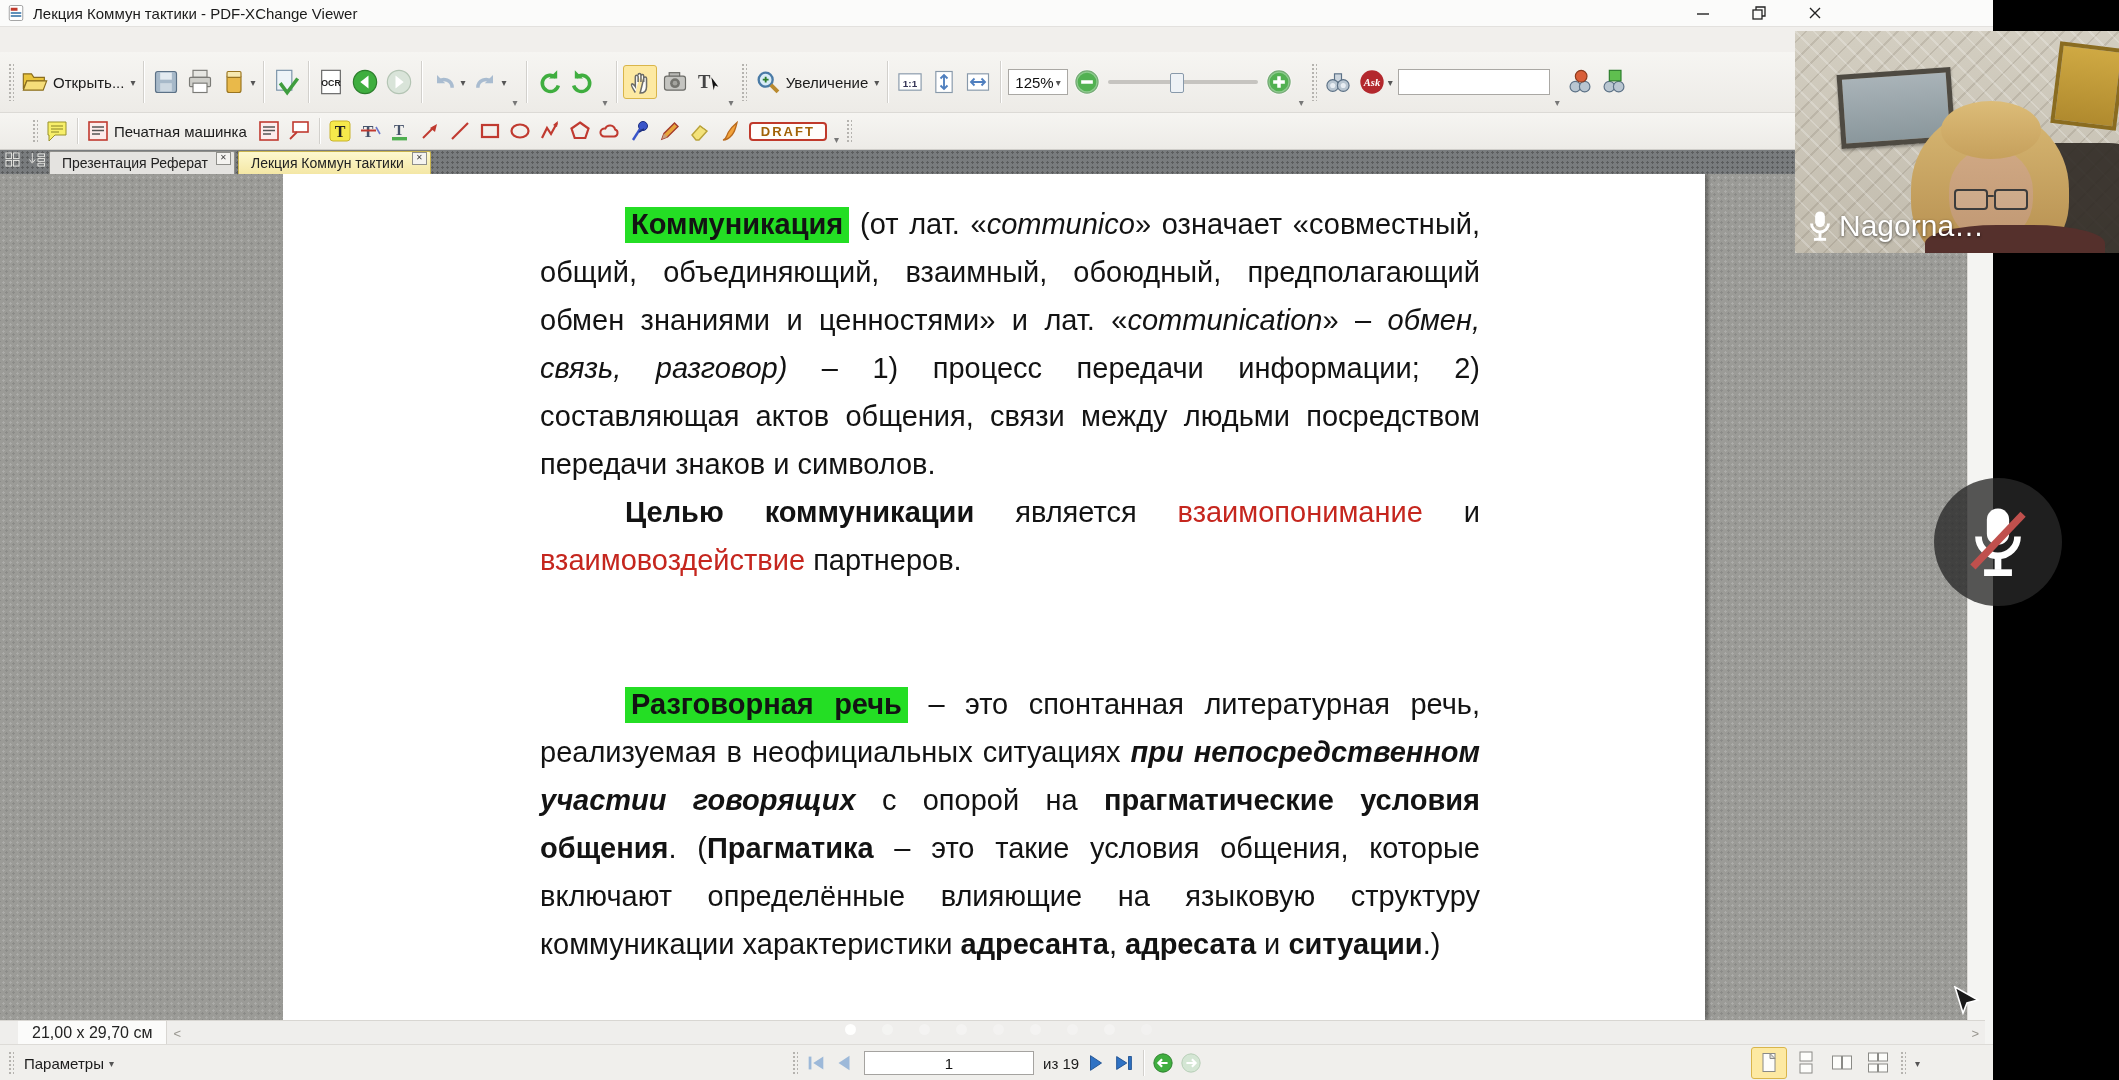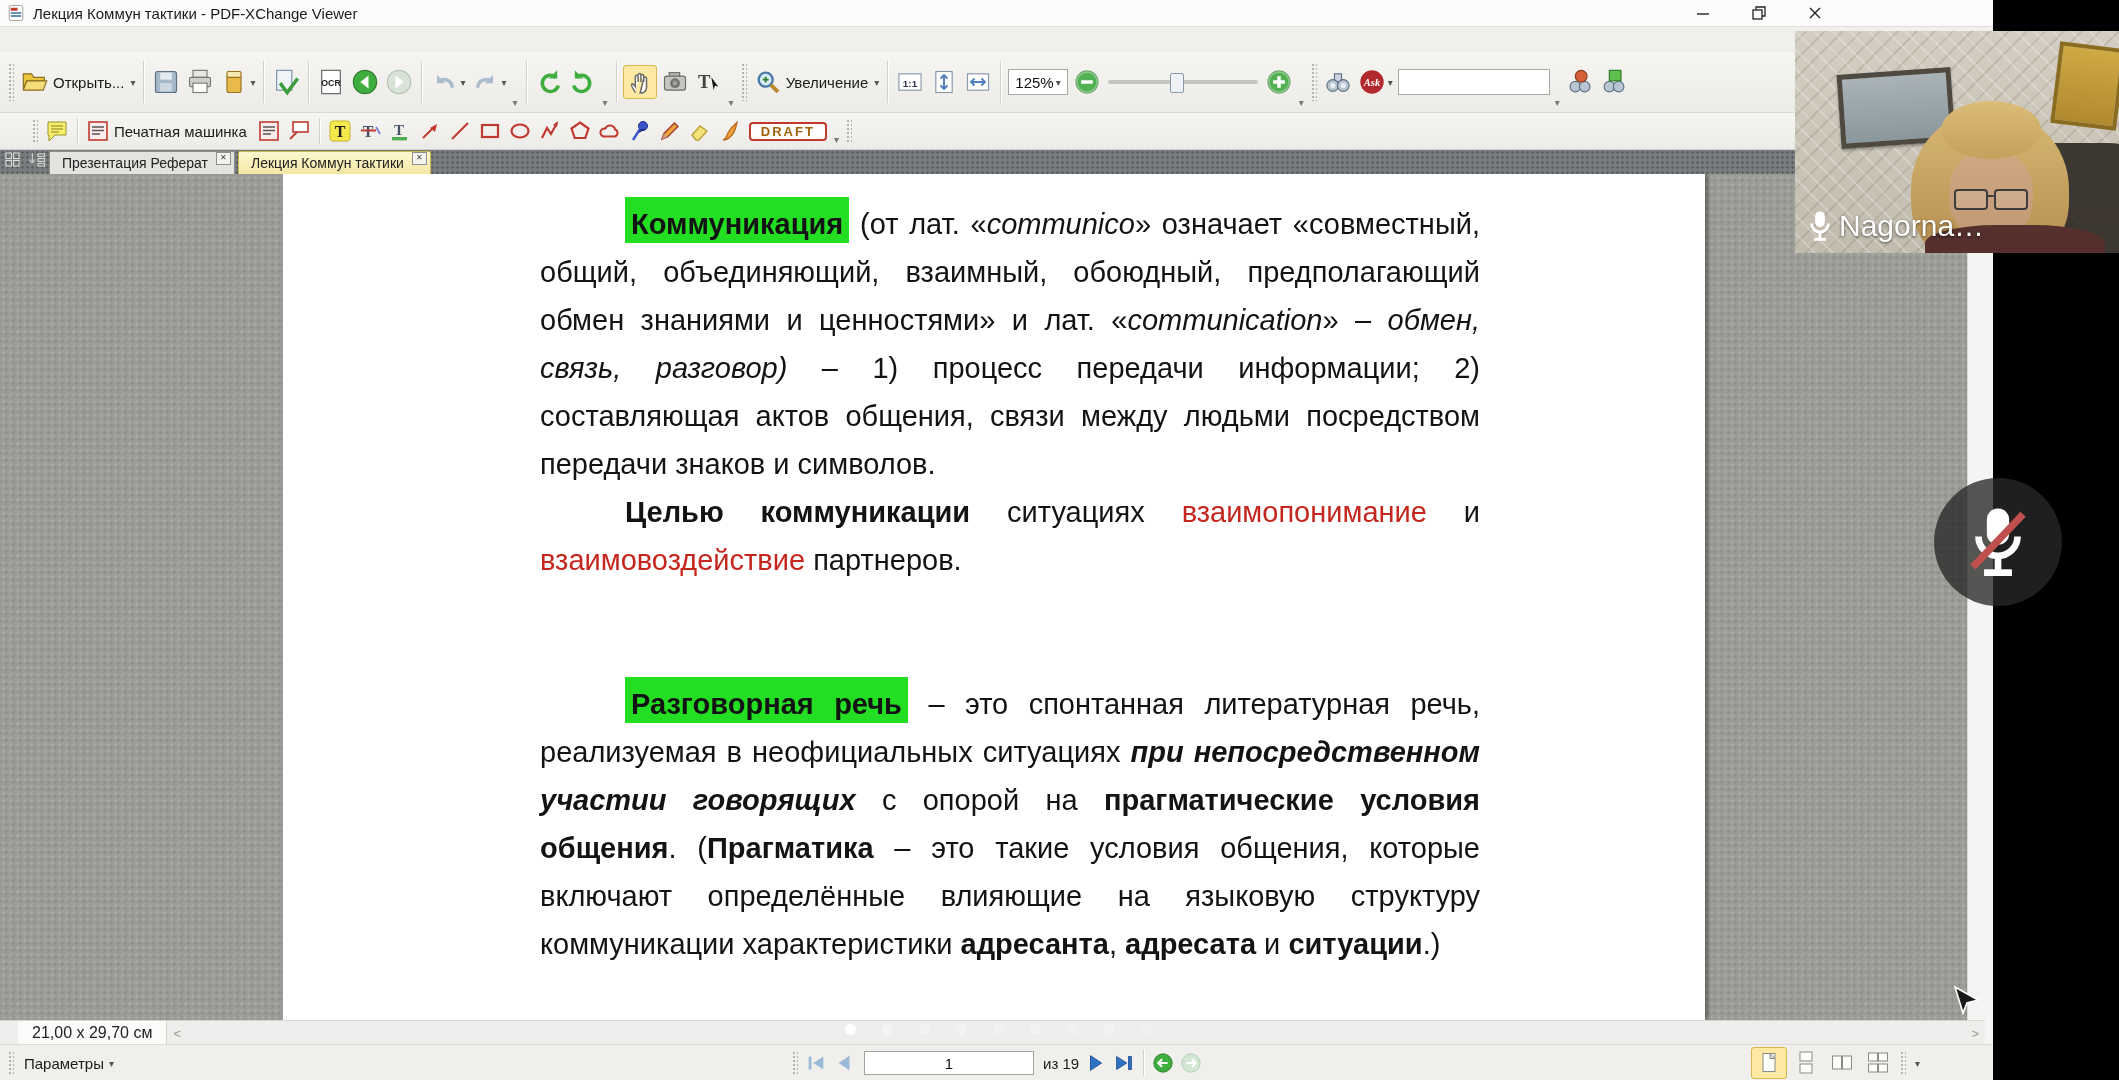--- a/index.html
+++ b/index.html
@@ -56,21 +56,21 @@
   #docview{position:absolute;left:0;top:174px;width:1967px;height:846px;background:#9b9b97;
            background-image:radial-gradient(rgba(255,255,255,.16) 1px,transparent 1.2px),
                             radial-gradient(rgba(0,0,0,.10) 1px,transparent 1.2px);
            background-size:7px 7px,7px 7px;background-position:0 0,3px 3px;overflow:hidden;}
   #page{position:absolute;left:283px;top:0;width:1422px;height:846px;background:#fff;
         box-shadow:3px 0 4px rgba(0,0,0,.35);}
   #textcol{position:absolute;left:257px;top:26px;width:940px;font-size:29px;line-height:48px;
            color:#131313;text-align:justify;}
   .para{margin:0;text-indent:85px;}
   .para.gap{margin-top:96px;}
-  .seg-hl{background:#24de24;font-weight:700;padding:11px 6px 3px;}
+  .seg-hl{background:#24de24;font-weight:700;padding:1px 6px 3px;}
   .seg-b{font-weight:700;}
   .seg-i{font-style:italic;}
   .seg-bi{font-weight:700;font-style:italic;}
   .seg-red{color:#c5261e;}
   
   #vscroll{position:absolute;left:1967px;top:174px;width:26px;height:871px;background:#f4f4f2;
            border-left:1px solid #dddbd7;}
   #vscroll .varrow{position:absolute;bottom:4px;left:0;width:100%;text-align:center;color:#8a8a86;font-size:12px;}
   #hscrollrow{position:absolute;left:0;top:1020px;width:1967px;height:24px;background:#efeeec;
               border-top:1px solid #d8d6d2;display:flex;align-items:center;padding-left:18px;}
@@ -581,21 +581,21 @@
             <span>Лекция Коммун тактики</span>
             <span class="tabclose">✕</span>
           </span>
         </span>
     </div>
 
     <div id="docview">
       <div id="page">
         <div id="textcol">
             <p class="para"><span class="seg-hl">Коммуникация</span><span> (от лат. «</span><span class="seg-i">communico</span><span>» означает «совместный, общий, объединяющий, взаимный, обоюдный, предполагающий обмен знаниями и ценностями» и лат. «</span><span class="seg-i">communication</span><span>» – </span><span class="seg-i">обмен, связь, разговор)</span><span> – 1) процесс передачи информации; 2) составляющая актов общения, связи между людьми посредством передачи знаков и символов.</span></p>
-            <p class="para"><span class="seg-b">Целью коммуникации</span><span> ситуациях </span><span class="seg-red">взаимопонимание</span><span> и </span><span class="seg-red">взаимовоздействие</span><span> партнеров.</span></p>
+            <p class="para"><span class="seg-b">Целью коммуникации</span><span> является </span><span class="seg-red">взаимопонимание</span><span> и </span><span class="seg-red">взаимовоздействие</span><span> партнеров.</span></p>
             <p class="para gap"><span class="seg-hl">Разговорная речь</span><span> – это спонтанная литературная речь, реализуемая в неофициальных ситуациях </span><span class="seg-bi">при непосредственном участии говорящих</span><span> с опорой на </span><span class="seg-b">прагматические условия общения</span><span>. (</span><span class="seg-b">Прагматика</span><span> – это такие условия общения, которые включают определённые влияющие на языковую структуру коммуникации характеристики </span><span class="seg-b">адресанта</span><span>, </span><span class="seg-b">адресата</span><span> и </span><span class="seg-b">ситуации</span><span>.)</span></p>
           </div>
       </div>
     </div>
 
     <div id="vscroll">
       <span class="varrow">▾</span>
     </div>
 
     <div id="hscrollrow">

